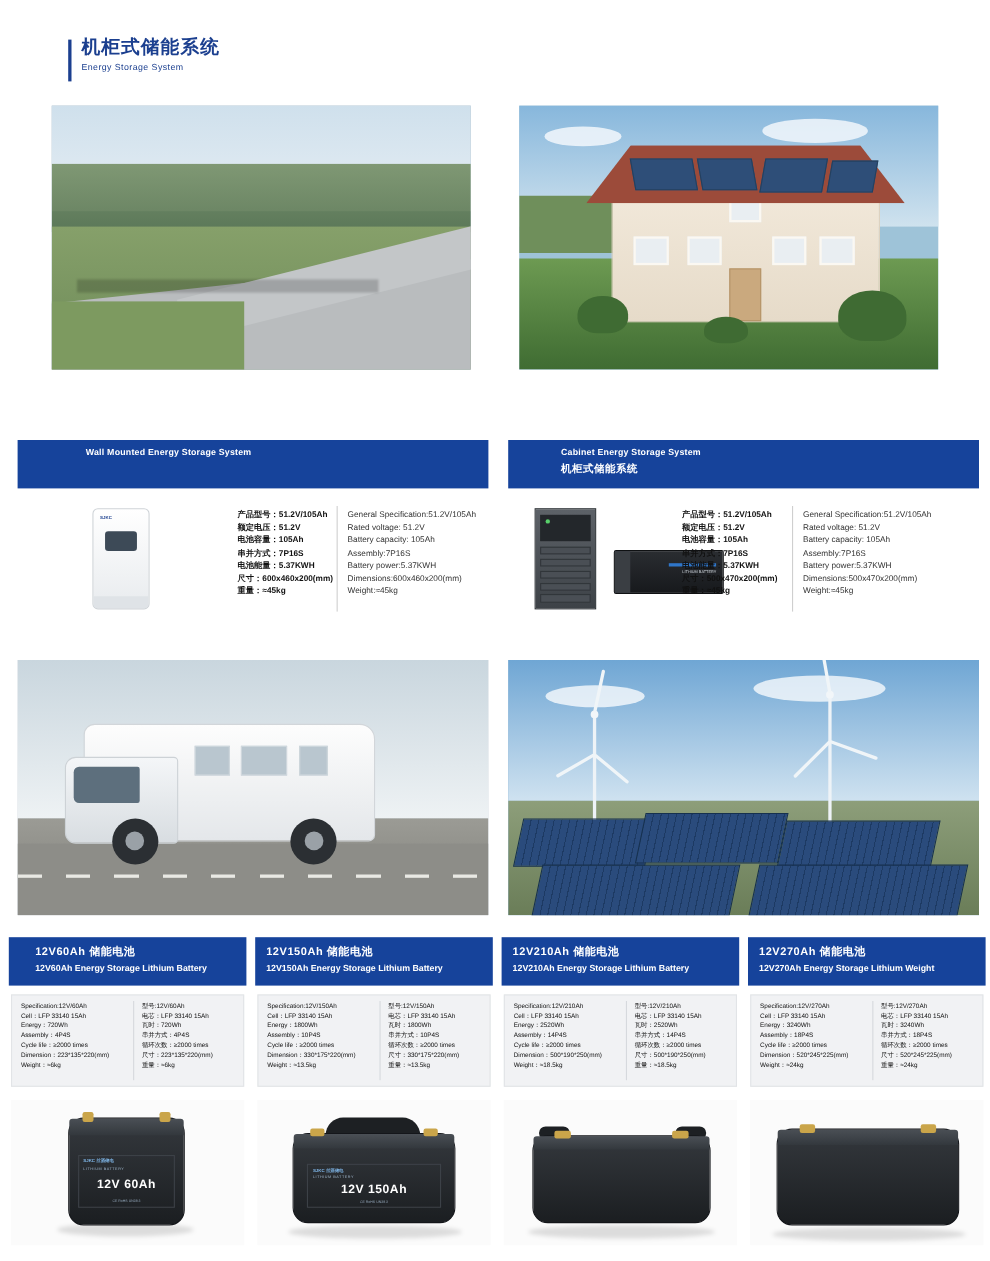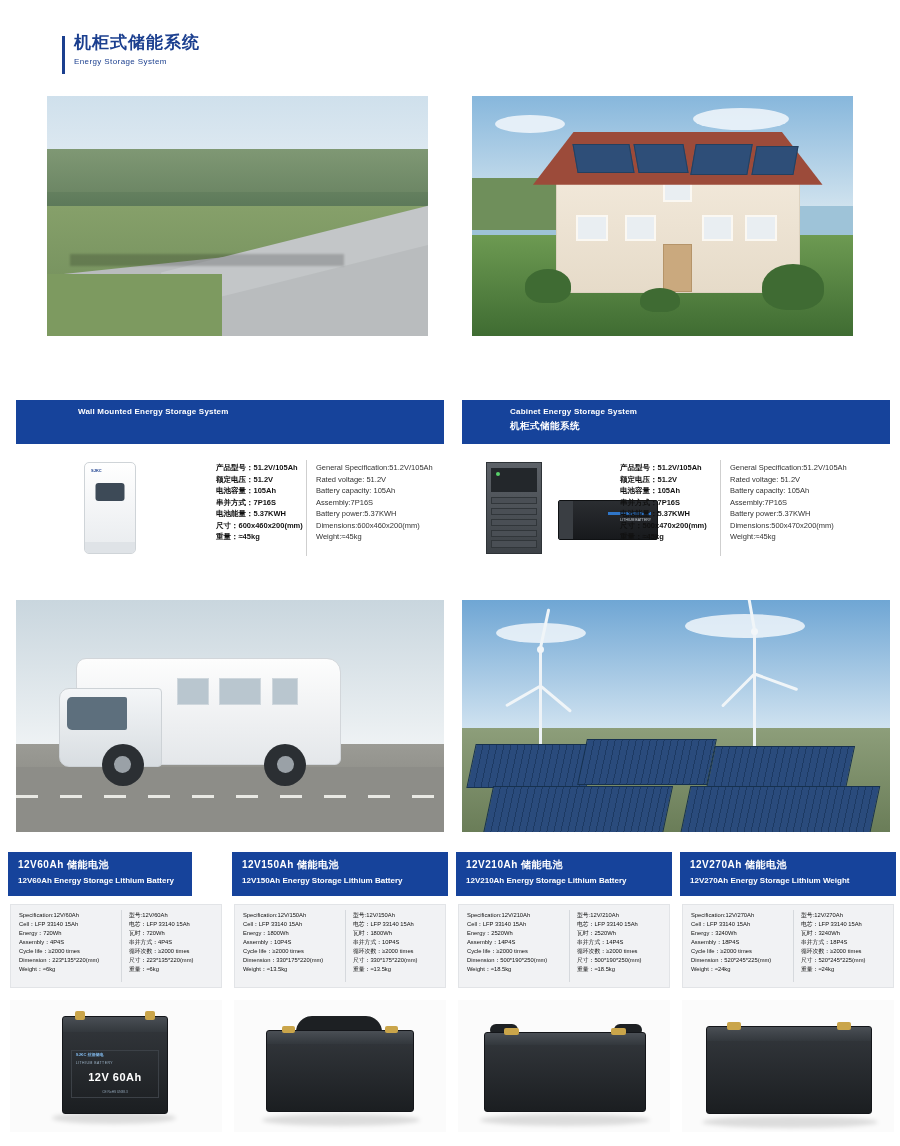--- a/index.html
+++ b/index.html
@@ -252,21 +252,21 @@
 
   .bat-photo {
     position:absolute;
     background:#fbfbfb;
     overflow:hidden;
   }
   .bat-body {
     position:absolute;
     background: linear-gradient(#34383d, #1b1e21);
     border:1px solid #14161a;
-    border-radius:3px;
+    border-radius:14px;
   }
   .bat-top {
     position:absolute; left:0; right:0; top:0; height:16%;
     background: linear-gradient(#4a4f55,#33383d);
     border-radius:3px 3px 0 0;
   }
   .bat-term { position:absolute; width:9%; height:9%; top:-6%; background:#caa54a; border-radius:2px;}
   .bat-label {
     position:absolute; left:8%; right:8%; top:34%; bottom:16%;
     border:1px solid #3c4147;
@@ -449,21 +449,21 @@
   <div class="turbine-blade" style="left:68%;top:12%;height:46px;transform:rotate(110deg);"></div>
   <div class="turbine-blade" style="left:68%;top:12%;height:46px;transform:rotate(225deg);"></div>
 
   <div class="sp-panel" style="left:2%;top:62%;width:120px;height:44px;"></div>
   <div class="sp-panel" style="left:28%;top:60%;width:130px;height:46px;"></div>
   <div class="sp-panel" style="left:58%;top:63%;width:140px;height:48px;"></div>
   <div class="sp-panel" style="left:6%;top:80%;width:180px;height:48px;"></div>
   <div class="sp-panel" style="left:52%;top:80%;width:190px;height:50px;"></div>
 </div>
 
-<div class="prod-bar" style="left:8px;width:184px;padding:6px 0 0 10px;">
+<div class="prod-bar" style="left:8px;width:216px;padding:6px 0 0 24px;">
   <div class="pb-zh">12V60Ah  储能电池</div>
   <div class="pb-en">12V60Ah  Energy Storage Lithium Battery</div>
 </div>
 <div class="prod-bar" style="left:232px;width:216px;padding:6px 0 0 10px;">
   <div class="pb-zh">12V150Ah  储能电池</div>
   <div class="pb-en">12V150Ah  Energy Storage Lithium Battery</div>
 </div>
 <div class="prod-bar" style="left:456px;width:216px;padding:6px 0 0 10px;">
   <div class="pb-zh">12V210Ah  储能电池</div>
   <div class="pb-en">12V210Ah  Energy Storage Lithium Battery</div>
@@ -576,20 +576,26 @@
   </div>
 </div>
 
 <div class="bat-photo" style="left:234px;top:1000px;width:212px;height:132px;">
   <div class="bat-shadow" style="left:28px;top:114px;width:158px;height:12px;"></div>
   <div class="bat-handle" style="left:62px;top:16px;width:86px;height:16px;border-radius:40px 40px 0 0;"></div>
   <div class="bat-body" style="left:32px;top:30px;width:148px;height:82px;">
     <div class="bat-top"></div>
     <div class="bat-term" style="left:10%;"></div>
     <div class="bat-term" style="right:10%;"></div>
+    <div class="bat-label">
+      <div class="bat-brand">SJKC 丝酒储电</div>
+      <div class="bat-sub">LITHIUM BATTERY</div>
+      <div class="bat-model">12V 150Ah</div>
+      <div class="bat-foot">CE  RoHS  UN38.3</div>
+    </div>
   </div>
 </div>
 
 <div class="bat-photo" style="left:458px;top:1000px;width:212px;height:132px;">
   <div class="bat-shadow" style="left:22px;top:114px;width:170px;height:12px;"></div>
   <div class="bat-handle" style="left:32px;top:24px;width:28px;height:12px;border-radius:10px;"></div>
   <div class="bat-handle" style="left:156px;top:24px;width:28px;height:12px;border-radius:10px;"></div>
   <div class="bat-body" style="left:26px;top:32px;width:162px;height:80px;">
     <div class="bat-top"></div>
     <div class="bat-term" style="left:12%;"></div>

